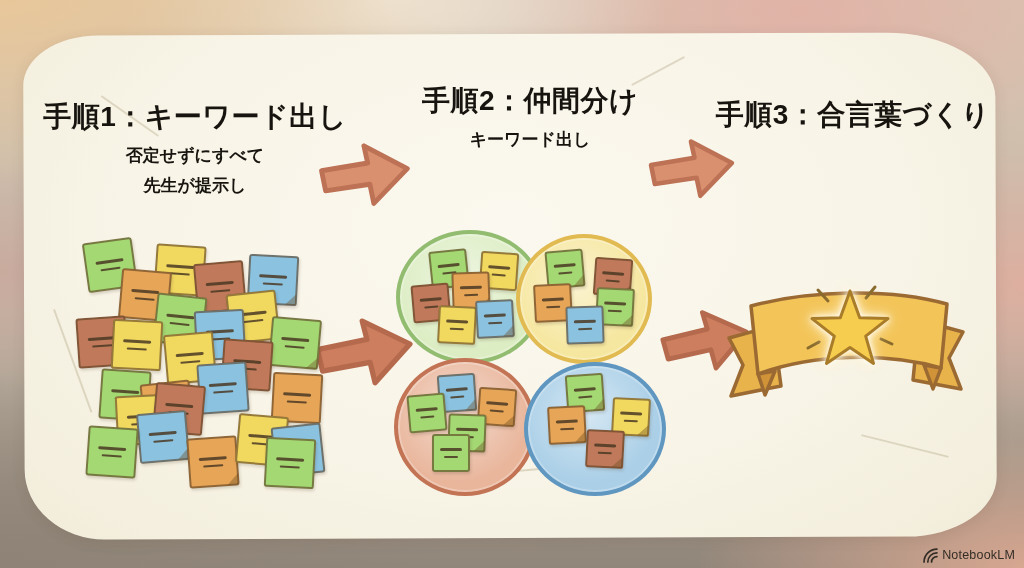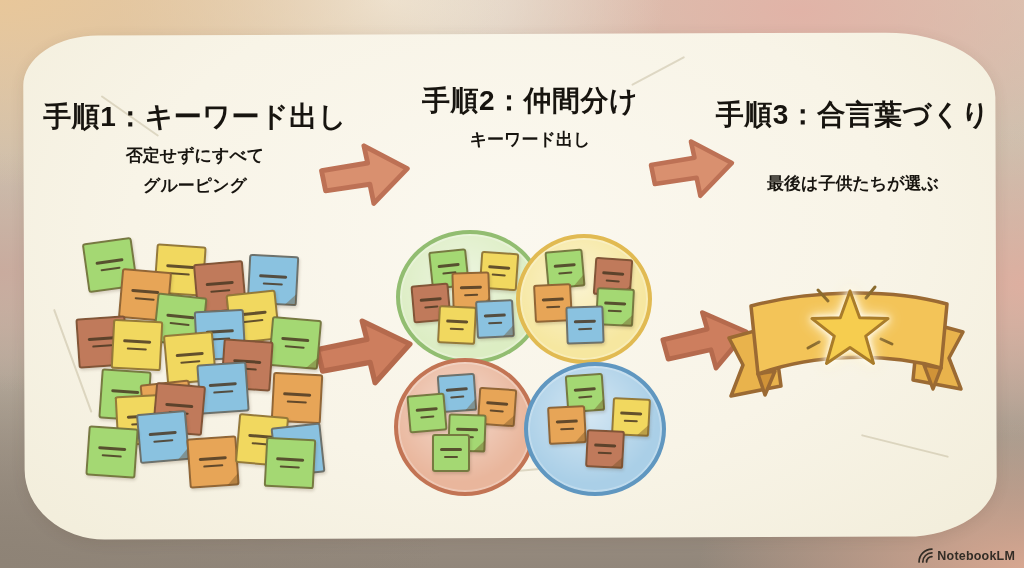--- a/index.html
+++ b/index.html
@@ -47,56 +47,55 @@
   .note i.s1{width:62%;}
   .note i.s2{width:44%;}
   .note b.fold{
     position:absolute;right:-1px;bottom:-1px;width:0;height:0;border-style:solid;
     border-width:0 0 11px 11px;
     border-color:transparent transparent rgba(110,78,36,.4) transparent;
   }
   .banner{position:absolute;left:705px;top:268px;width:280px;height:150px;}
   .star-main{filter:drop-shadow(0 0 3px #ffffff) drop-shadow(0 0 7px #fff4cf);}
   .watermark{
-    position:absolute;right:9px;bottom:5px;display:flex;align-items:flex-end;gap:4px;
-    color:#332d26;font-size:12.5px;font-weight:700;letter-spacing:.2px;
+    position:absolute;right:9px;bottom:5px;display:flex;align-items:flex-start;gap:4px;
+    color:#332d26;font-size:12.5px;font-weight:400;letter-spacing:.2px;
   }
 </style>
 </head>
 <body>
 
 <div class="scene">
   <div class="paper"></div>
 
   <div class="crease" style="left:95px;top:115px;width:70px;transform:rotate(35deg);"></div>
   <div class="crease" style="left:18px;top:360px;width:110px;transform:rotate(70deg);"></div>
   <div class="crease" style="left:470px;top:468px;width:140px;transform:rotate(-5deg);"></div>
   <div class="crease" style="left:860px;top:445px;width:90px;transform:rotate(14deg);"></div>
   <div class="crease" style="left:628px;top:70px;width:60px;transform:rotate(-28deg);"></div>
 
   <section class="step step1">
     <h2 class="step-title">手順1：キーワード出し</h2>
     <p class="step-sub">
       <span>否定せずにすべて</span><br>
-      <span>グルーピング</span>
+      <span>先生が提示し</span>
     </p>
   </section>
 
   <section class="step step2">
     <h2 class="step-title">手順2：仲間分け</h2>
     <p class="step-sub">
       <span>キーワード出し</span><br>
     </p>
   </section>
 
   <section class="step step3">
     <h2 class="step-title">手順3：合言葉づくり</h2>
     <p class="step-sub">
       <br>
-      <span>最後は子供たちが選ぶ</span>
     </p>
   </section>
 
   <svg class="arrow a1" viewBox="0 0 100 72">
     <polygon points="6,27 54,24 52,6 94,34 56,66 54,46 8,48" fill="#d9906f" stroke="#bd7155" stroke-width="5" stroke-linejoin="round"></polygon>
   </svg>
   <svg class="arrow a2" viewBox="0 0 100 72">
     <polygon points="6,27 54,24 52,6 94,34 56,66 54,46 8,48" fill="#d9906f" stroke="#bd7155" stroke-width="5" stroke-linejoin="round"></polygon>
   </svg>
   <svg class="arrow a3" viewBox="0 0 100 72">

